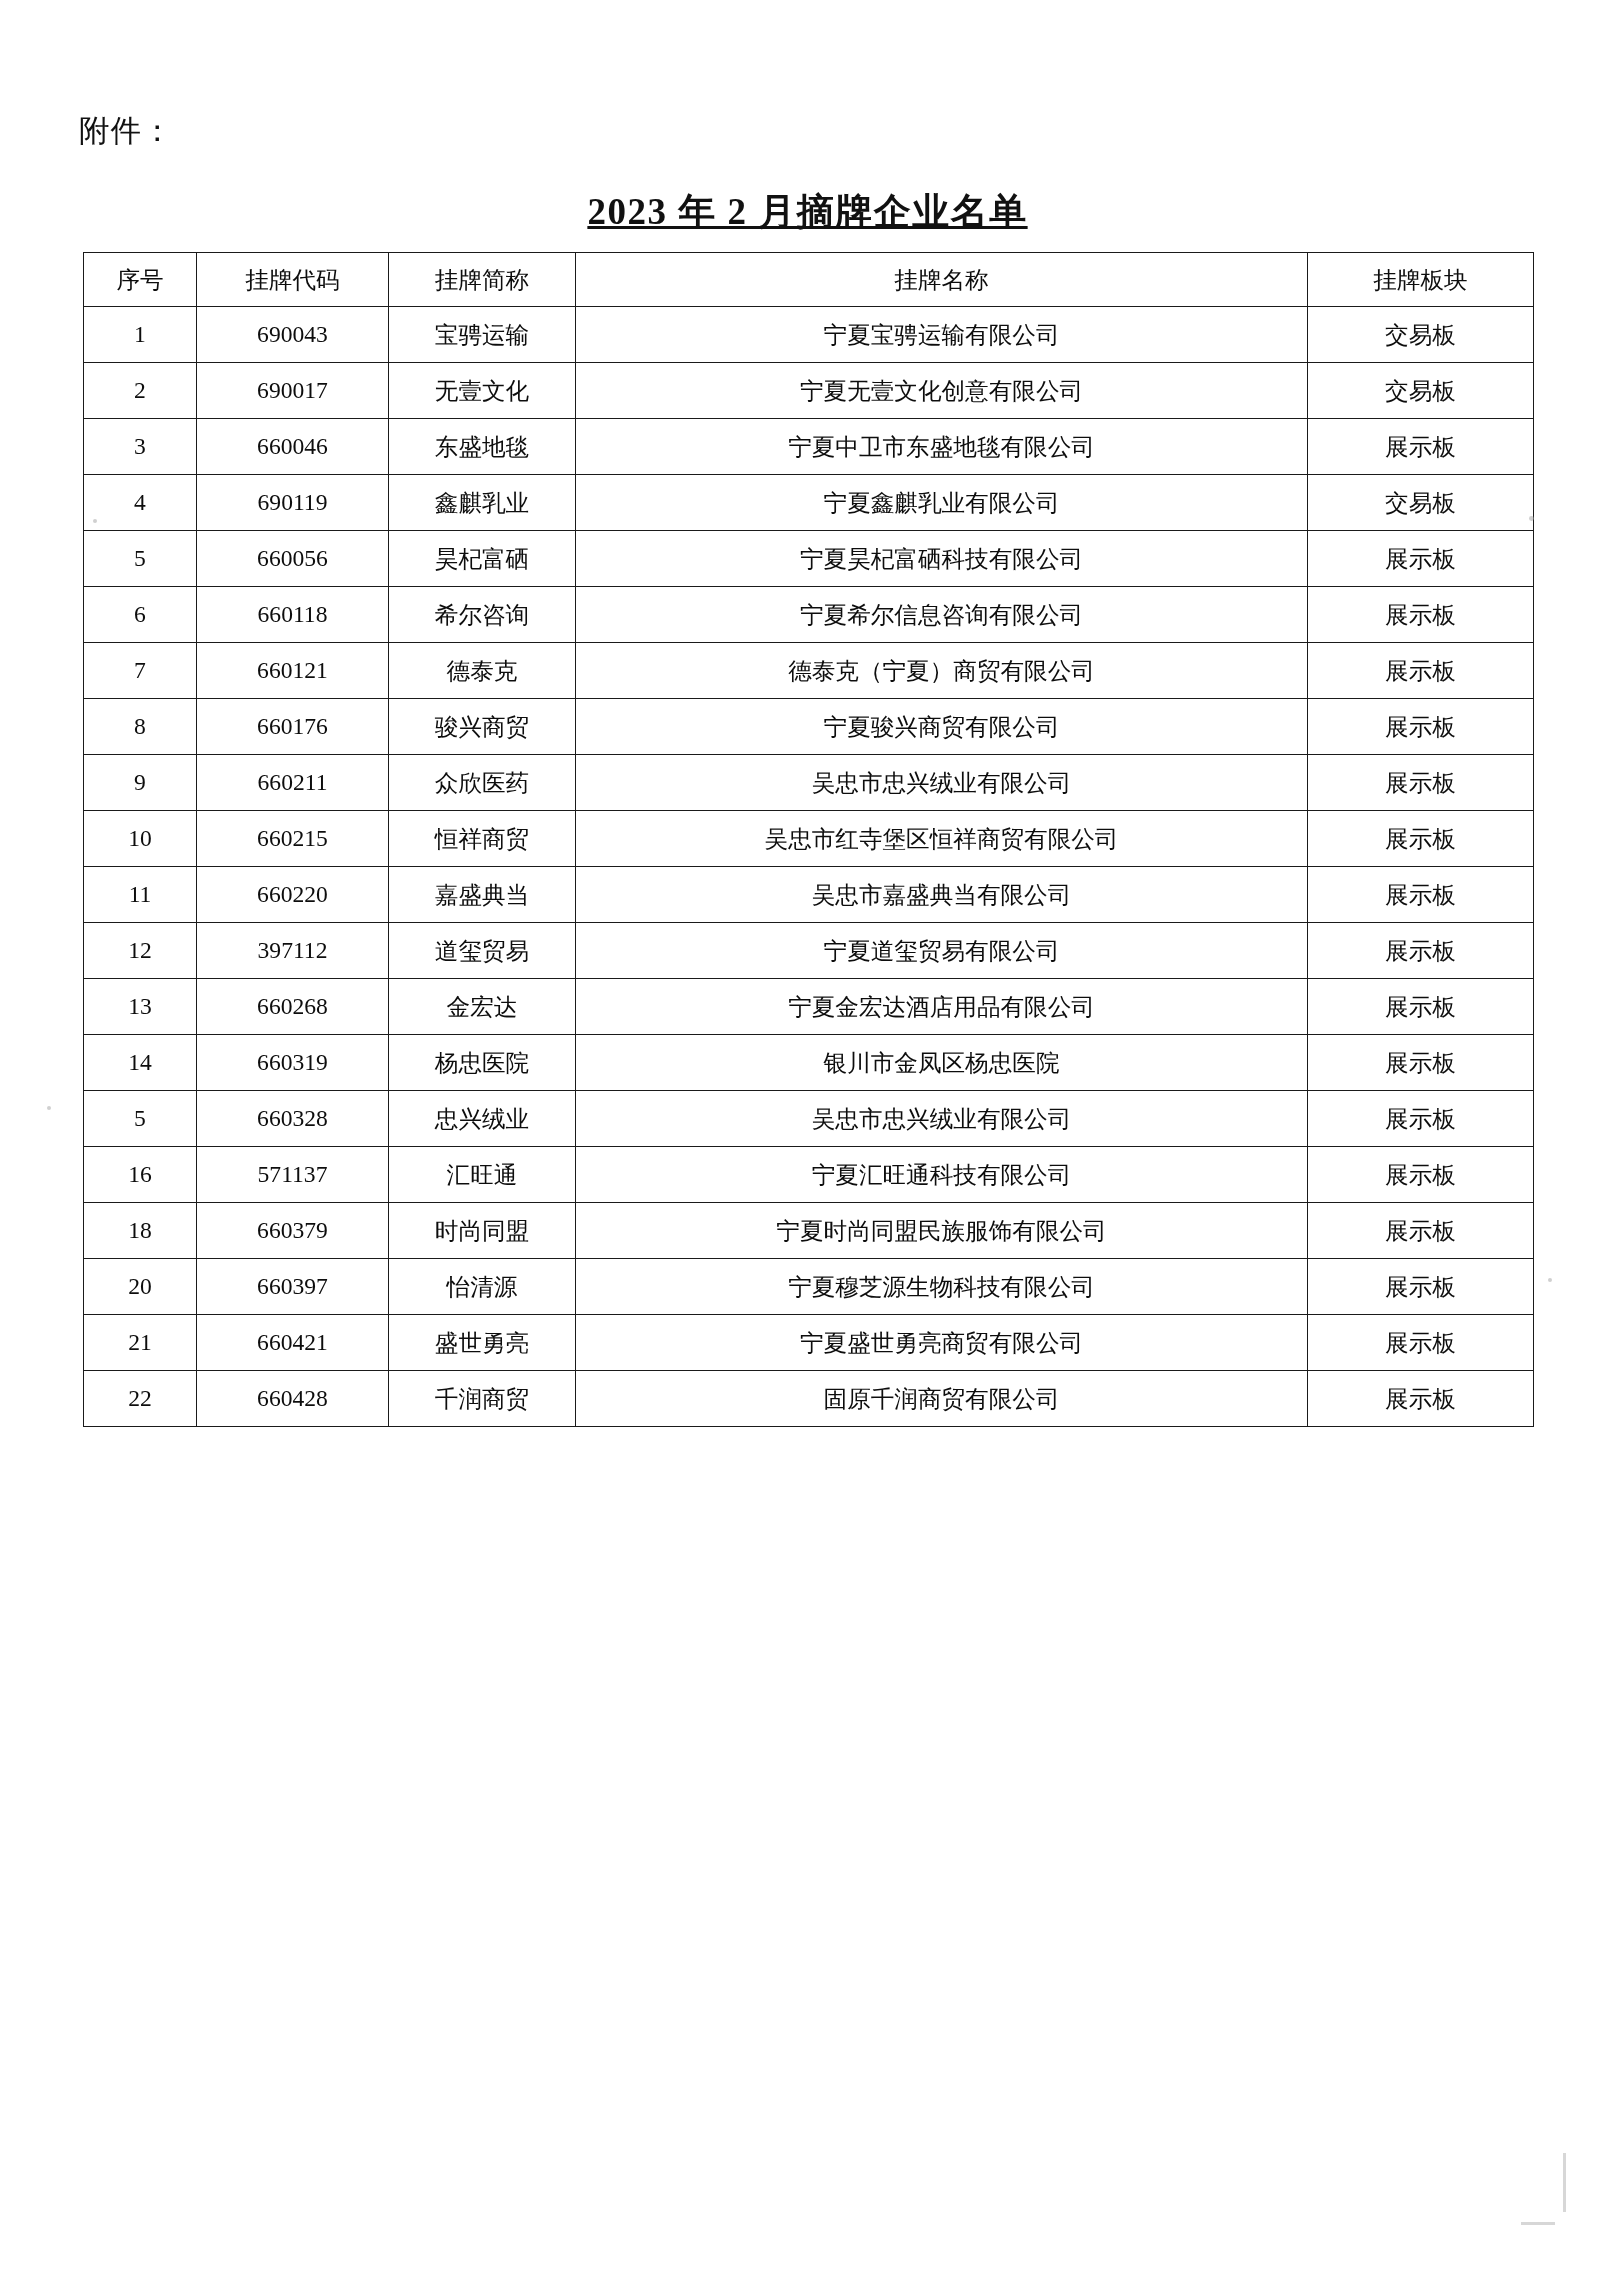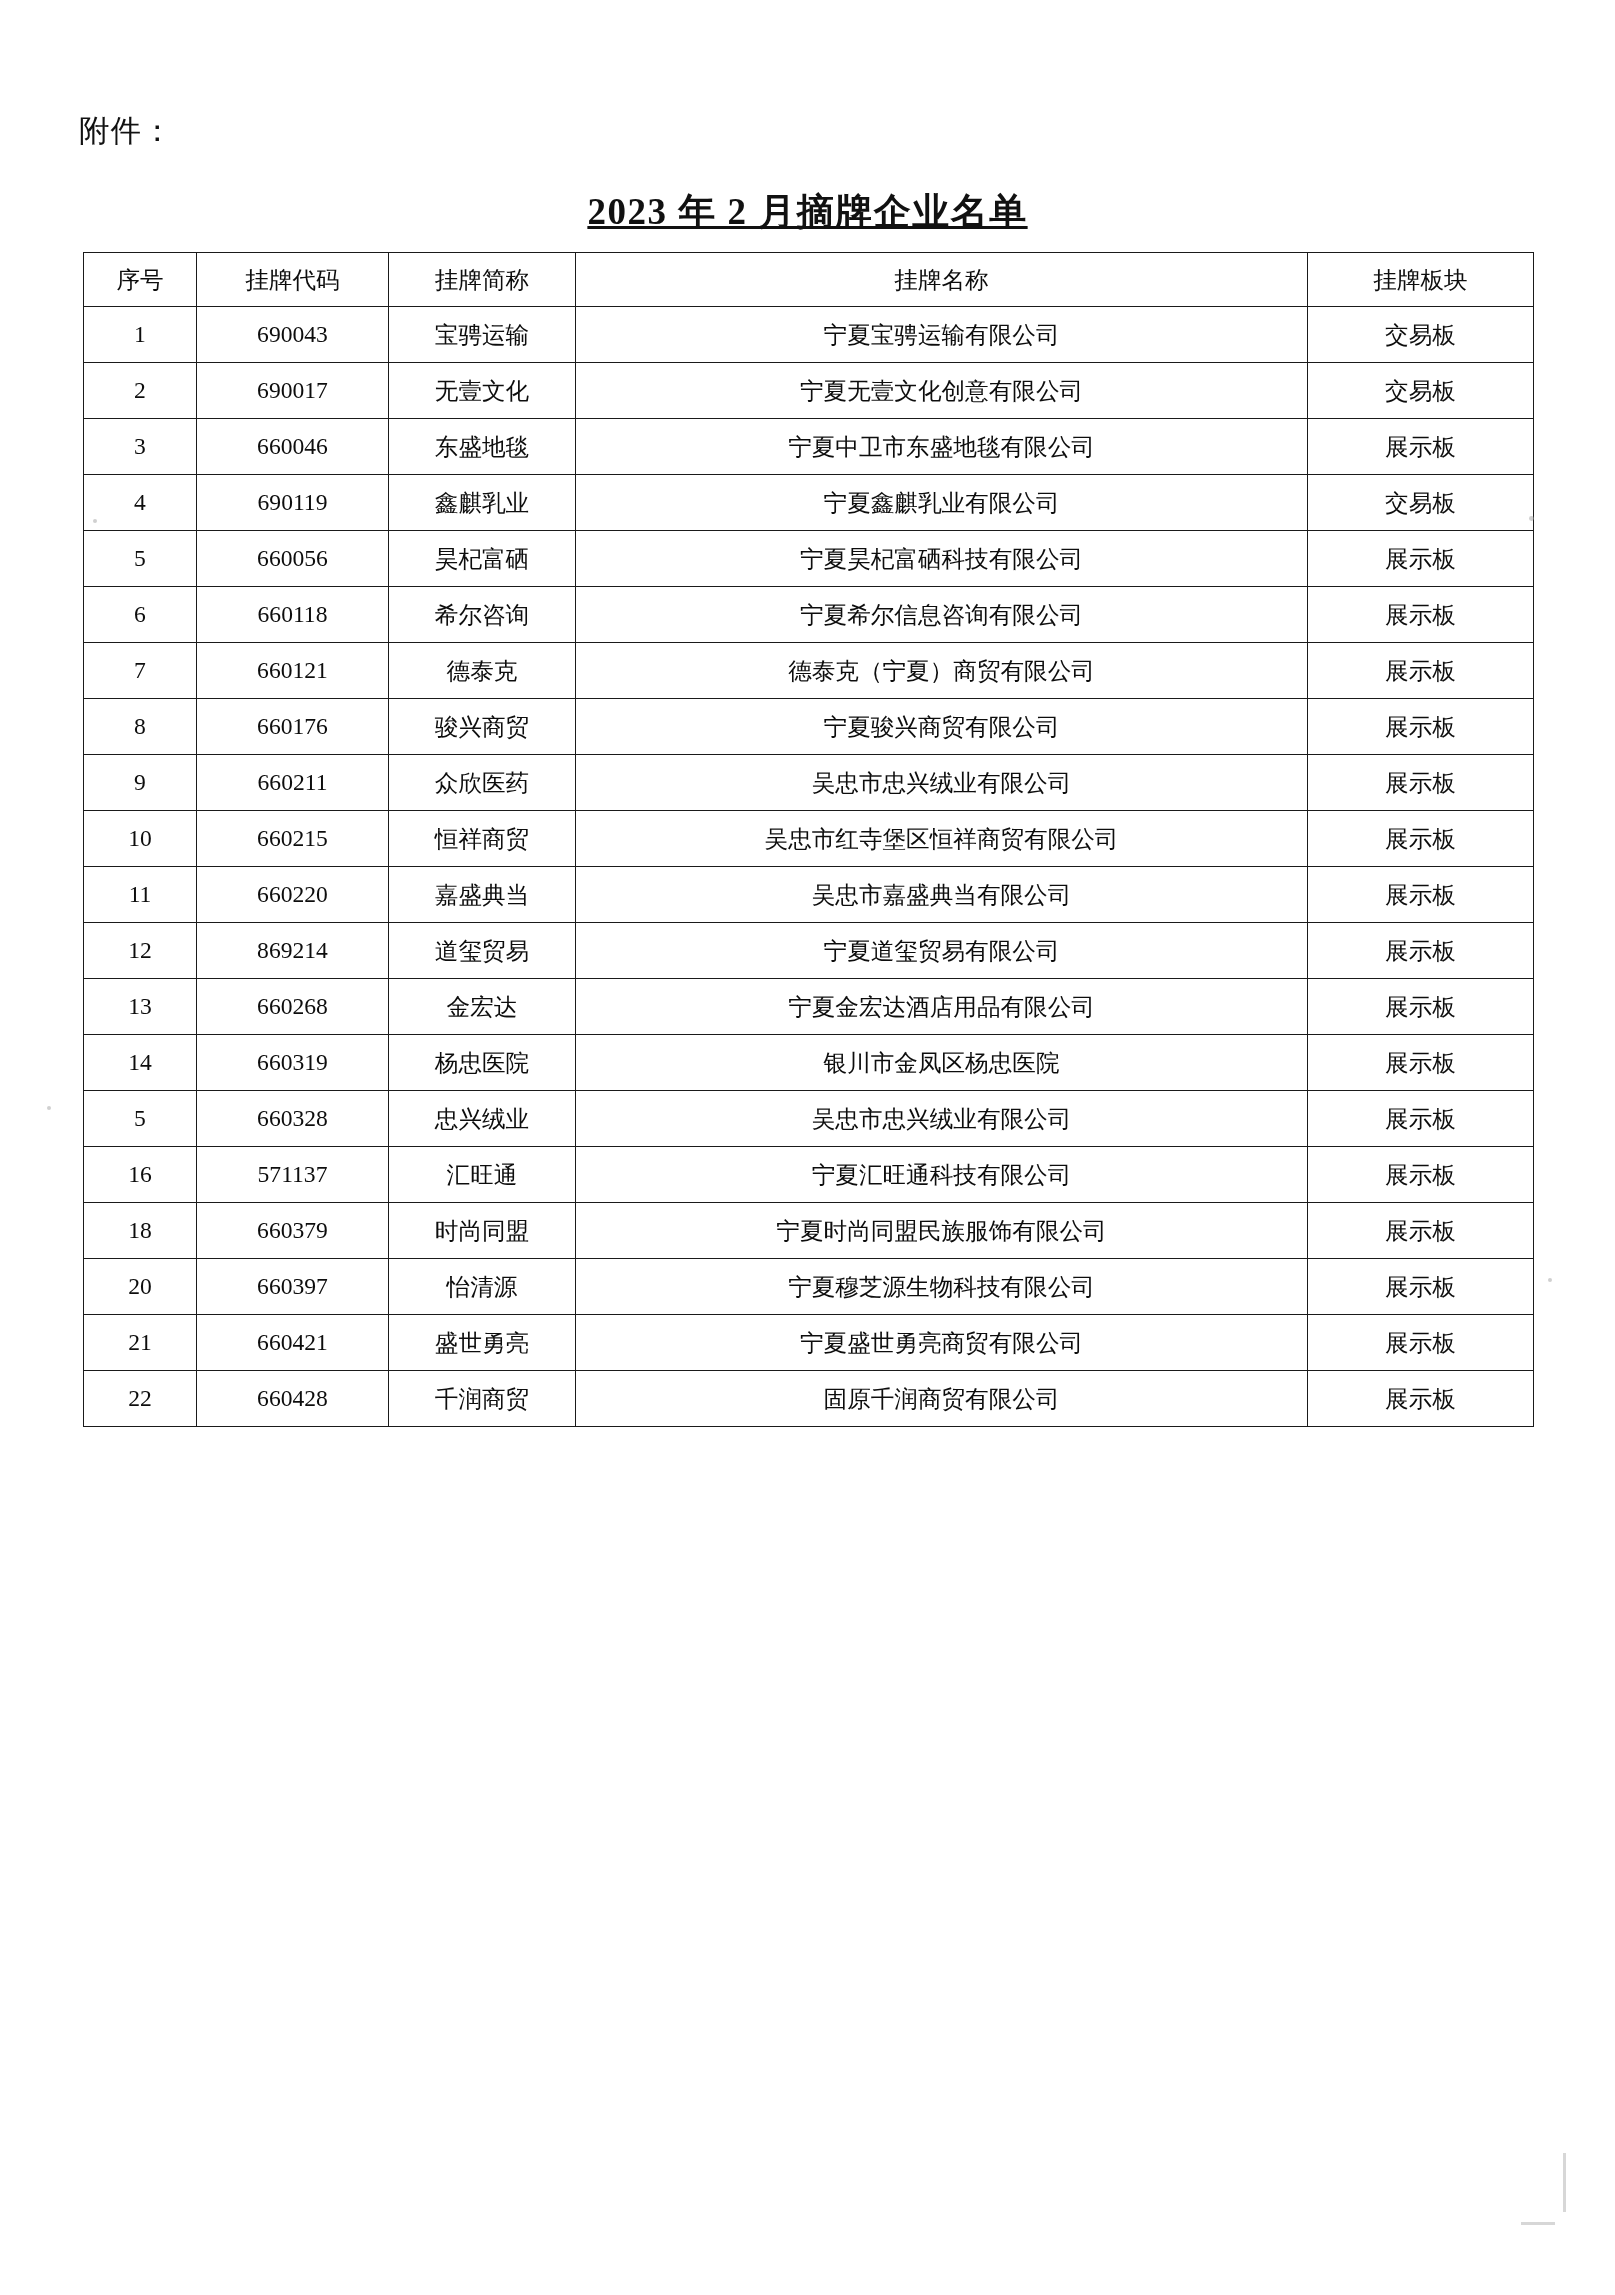--- a/index.html
+++ b/index.html
@@ -188,21 +188,21 @@
         </tr>
         <tr>
           <td>11</td>
           <td>660220</td>
           <td>嘉盛典当</td>
           <td>吴忠市嘉盛典当有限公司</td>
           <td>展示板</td>
         </tr>
         <tr>
           <td>12</td>
-          <td>869214</td>
+          <td>397112</td>
           <td>道玺贸易</td>
           <td>宁夏道玺贸易有限公司</td>
           <td>展示板</td>
         </tr>
         <tr>
           <td>13</td>
           <td>660268</td>
           <td>金宏达</td>
           <td>宁夏金宏达酒店用品有限公司</td>
           <td>展示板</td>

